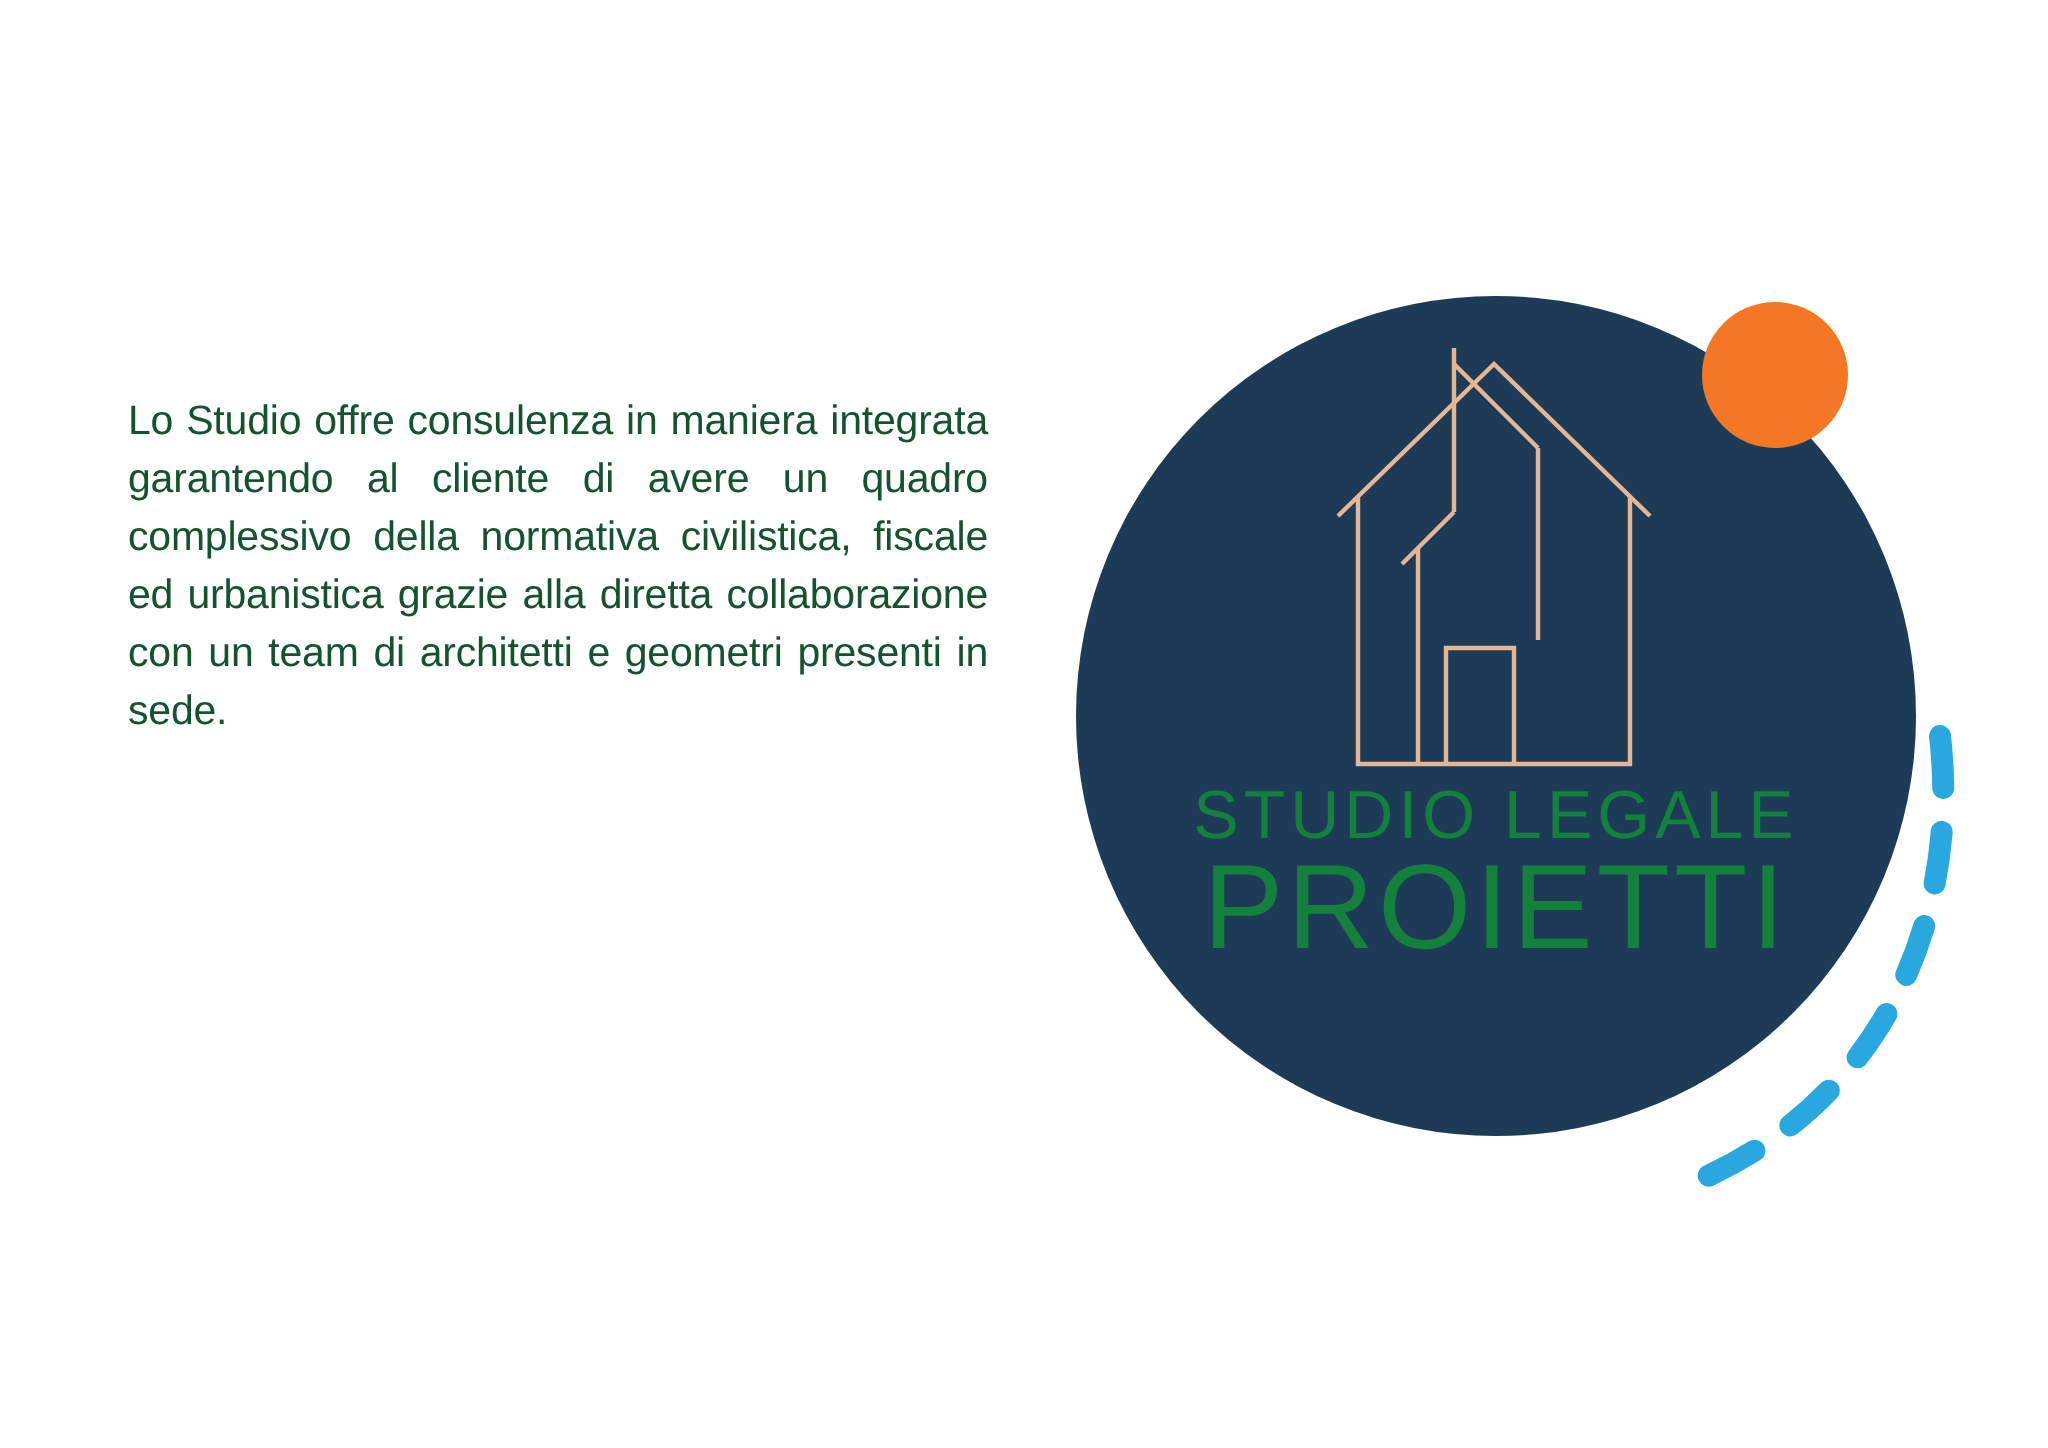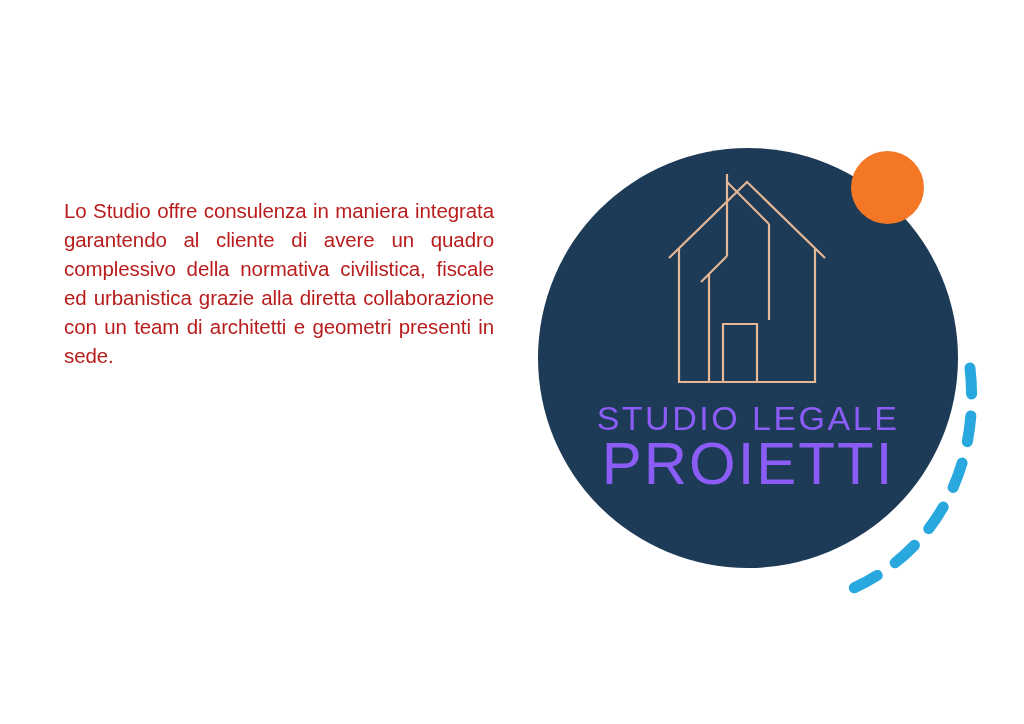--- a/index.html
+++ b/index.html
@@ -26,21 +26,21 @@
   .text-col {
     position: absolute;
     left: 64px;
     top: 196px;
     width: 430px;
   }
 
   .para {
     font-size: 20.5px;
     line-height: 29px;
-    color: #b91c1c;
+    color: #14532d;
     text-align: justify;
     margin: 0;
     letter-spacing: -0.1px;
   }
   .para + .para {
     margin-top: 36px;
   }
 
   
   .logo-block {
@@ -83,22 +83,21 @@
     display: block;
   }
 
   
   .wordmark {
     position: absolute;
     left: 18px;
     top: 258px;
     width: 420px;
     text-align: center;
-    color: #8b5cf6;
-    margin-top: 10px;
+    color: #15803d;
   }
   .brand-line1 {
     font-size: 34px;
     letter-spacing: 2.5px;
     line-height: 40px;
     font-weight: 400;
   }
   .brand-line2 {
     font-size: 60px;
     letter-spacing: 2px;

